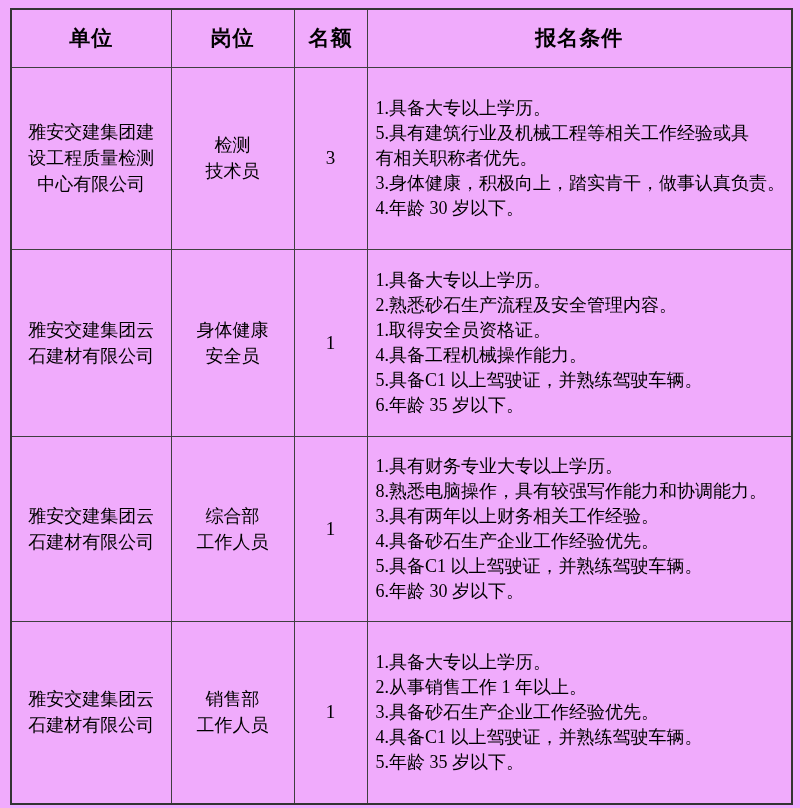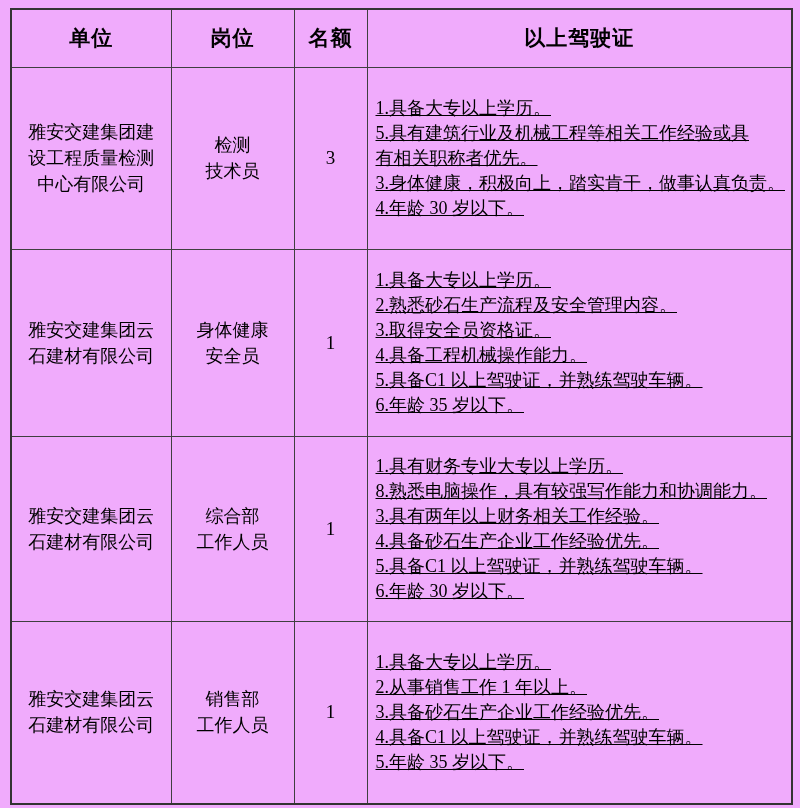--- a/index.html
+++ b/index.html
@@ -62,40 +62,39 @@
     font-size: 19px;
   }
   td.req {
     text-align: left;
     font-size: 18px;
     padding: 4px 2px 4px 8px;
   }
   .cond-item {
     line-height: 25px;
     white-space: pre-line;
-    text-decoration: underline;
   }
 </style>
 </head>
 <body>
 
 <div class="page">
   <table class="recruit">
     <colgroup>
       <col class="c-unit">
       <col class="c-pos">
       <col class="c-quota">
       <col class="c-req">
     </colgroup>
     <thead>
       <tr class="hdr">
         <th class="hcell">单位</th>
         <th class="hcell">岗位</th>
         <th class="hcell">名额</th>
-        <th class="hcell">以上驾驶证</th>
+        <th class="hcell">报名条件</th>
       </tr>
     </thead>
     <tbody>
       <tr class="r1">
         <td class="unit">雅安交建集团建
 设工程质量检测
 中心有限公司</td>
         <td class="pos">检测
 技术员</td>
         <td class="quota">3</td>
@@ -109,21 +108,21 @@
       </tr>
       <tr class="r2">
         <td class="unit">雅安交建集团云
 石建材有限公司</td>
         <td class="pos">身体健康
 安全员</td>
         <td class="quota">1</td>
         <td class="req">
             <div class="cond-item">1.具备大专以上学历。</div>
             <div class="cond-item">2.熟悉砂石生产流程及安全管理内容。</div>
-            <div class="cond-item">3.取得安全员资格证。</div>
+            <div class="cond-item">1.取得安全员资格证。</div>
             <div class="cond-item">4.具备工程机械操作能力。</div>
             <div class="cond-item">5.具备C1 以上驾驶证，并熟练驾驶车辆。</div>
             <div class="cond-item">6.年龄 35 岁以下。</div>
           </td>
       </tr>
       <tr class="r3">
         <td class="unit">雅安交建集团云
 石建材有限公司</td>
         <td class="pos">综合部
 工作人员</td>

